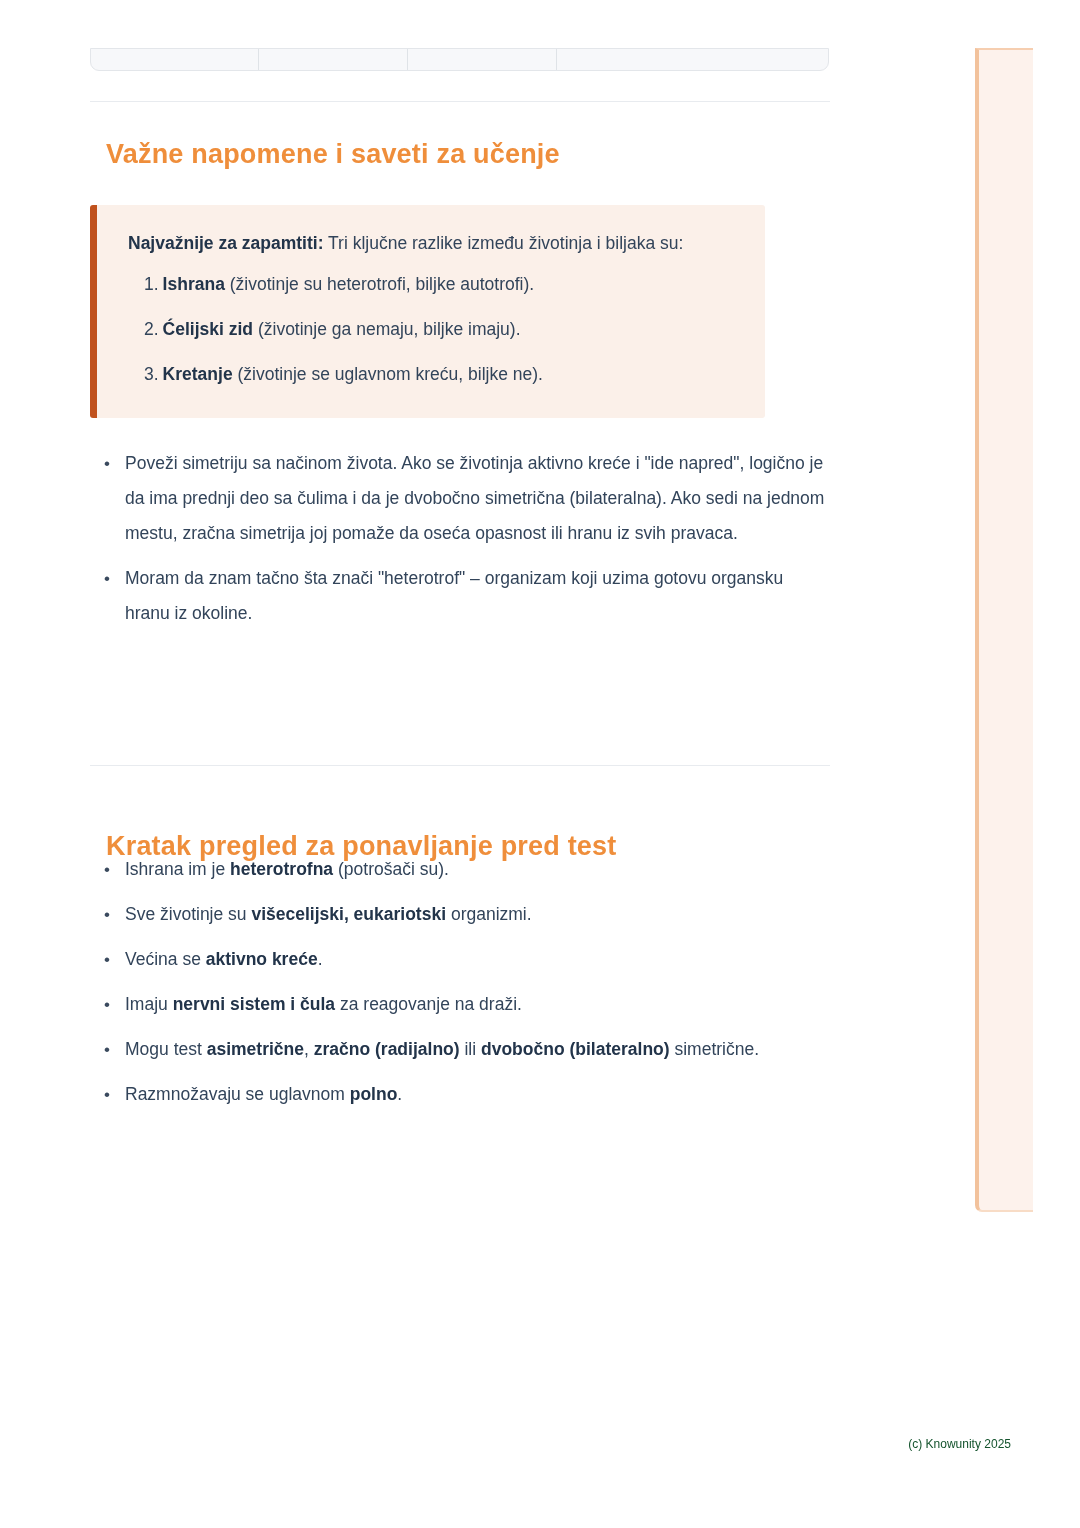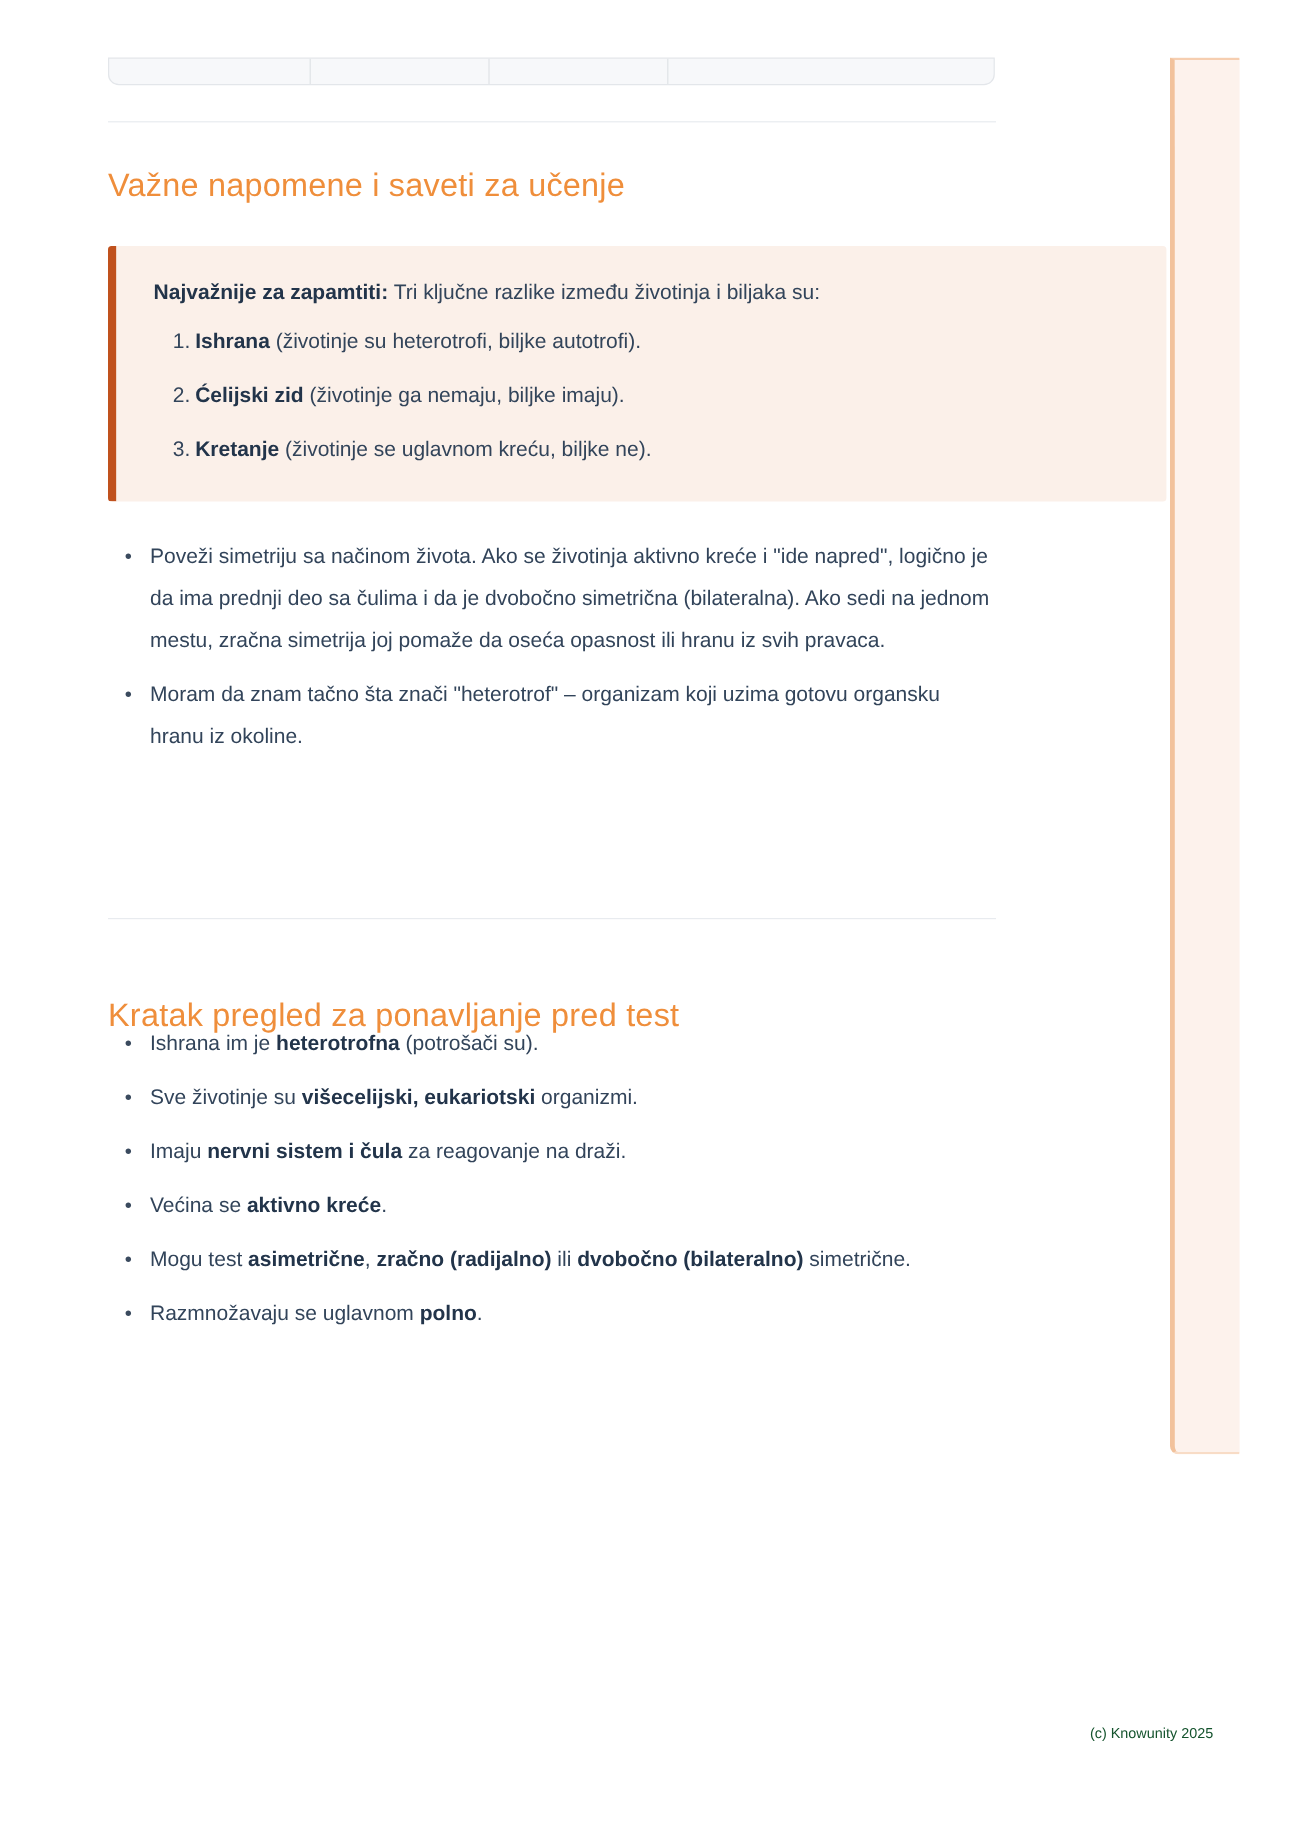--- a/index.html
+++ b/index.html
@@ -25,30 +25,30 @@
   .table-frag .cell:last-child { border-right: none; }
 
   .divider {
     position: absolute; left: 90px; width: 740px; height: 0;
     border-top: 1.5px solid #e8ebef;
   }
   .divider-1 { top: 101px; }
   .divider-2 { top: 765px; }
 
   h2.sec-title {
-    position: absolute; left: 90px;
-    font-size: 27px; font-weight: normal; color: #ef8e3b;
+    position: absolute; left: 106px;
+    font-size: 27px; font-weight: bold; color: #ef8e3b;
     letter-spacing: 0.2px;
   }
   .sec-title-1 { top: 139px; }
   .sec-title-2 { top: 803px; margin-top: 28px; }
 
   
   .callout {
-    position: absolute; top: 205px; left: 90px; width: 882px; height: 213px;
+    position: absolute; top: 205px; left: 90px; width: 675px; height: 213px;
     background: #fbf0e9;
     border-left: 7px solid #c0511d;
     border-radius: 3px;
     padding: 25px 30px 0 31px;
     font-size: 17.5px; line-height: 27px;
   }
   .callout strong { color: #22344a; }
   .co-intro { margin-bottom: 14px; }
   .co-item { margin: 0 0 18px 16px; line-height: 27px; }
   .co-num { margin-right: 4px; }
@@ -118,21 +118,21 @@
   <li><span>Moram da znam tačno šta znači "heterotrof" –  organizam koji uzima gotovu organsku hranu iz okoline.</span></li>
 </ul>
 
 <div class="divider divider-2"></div>
 
 <h2 class="sec-title sec-title-2">Kratak pregled za ponavljanje pred test</h2>
 
 <ul class="blist blist-2">
   <li><span>Ishrana im je </span><strong>heterotrofna</strong><span> (potrošači su).</span></li>
   <li><span>Sve životinje su </span><strong>višecelijski, eukariotski</strong><span> organizmi.</span></li>
+  <li><span>Većina se </span><strong>aktivno kreće</strong><span>.</span></li>
   <li><span>Imaju </span><strong>nervni sistem i čula</strong><span> za reagovanje na draži.</span></li>
-  <li><span>Većina se </span><strong>aktivno kreće</strong><span>.</span></li>
   <li><span>Mogu test </span><strong>asimetrične</strong><span>, </span><strong>zračno (radijalno)</strong><span> ili </span><strong>dvobočno (bilateralno)</strong><span> simetrične.</span></li>
   <li><span>Razmnožavaju se uglavnom </span><strong>polno</strong><span>.</span></li>
 </ul>
 
 <div class="side-strip"></div>
 
 <div class="footer-note">(c) Knowunity 2025</div>
 
 </body></html>

